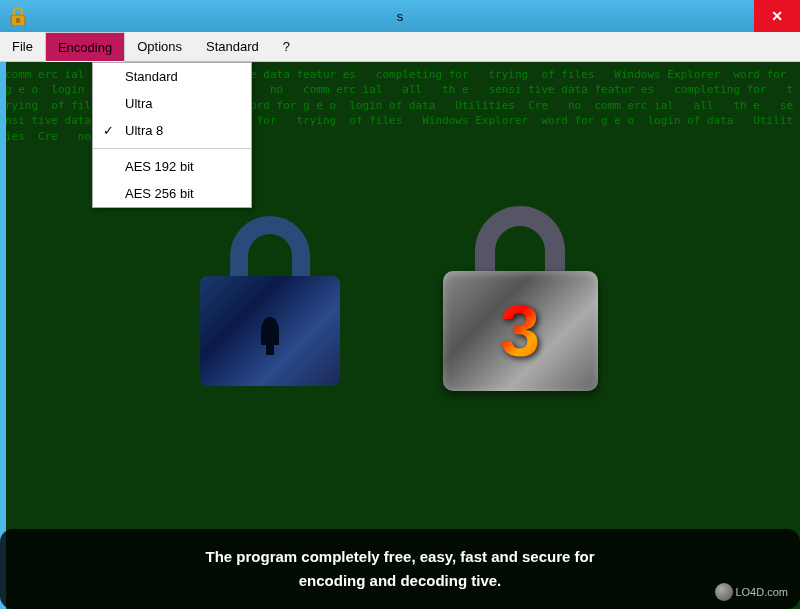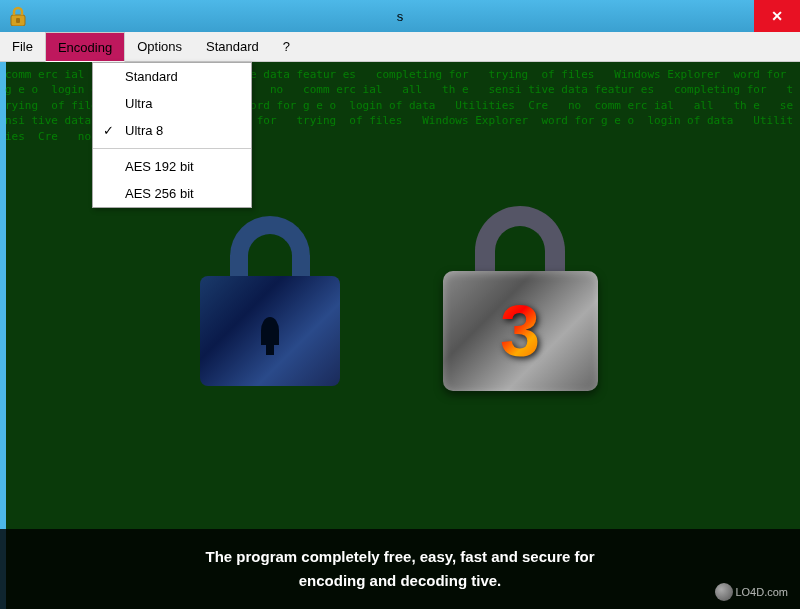--- a/index.html
+++ b/index.html
@@ -233,20 +233,21 @@
       position: absolute;
       bottom: 0;
       left: 0;
       right: 0;
       height: 80px;
       background: rgba(0, 0, 0, 0.8);
       display: flex;
       align-items: center;
       justify-content: center;
       padding: 6px 20px;
+      border-radius: 13px;
     }
     .caption-text {
       color: #fff;
       font-size: 15px;
       font-weight: bold;
       text-align: center;
       line-height: 1.6;
     }
 
     

